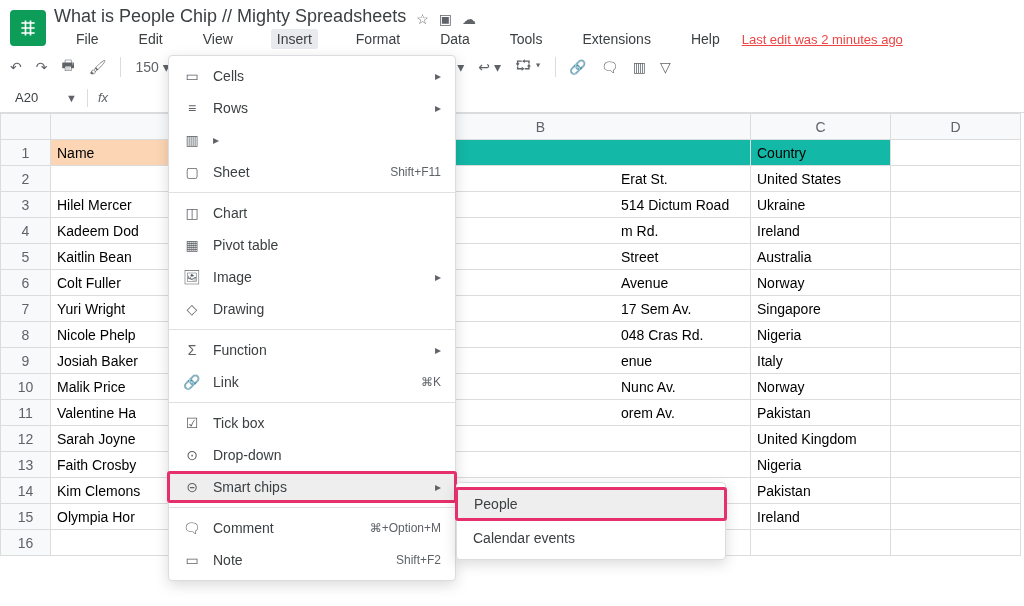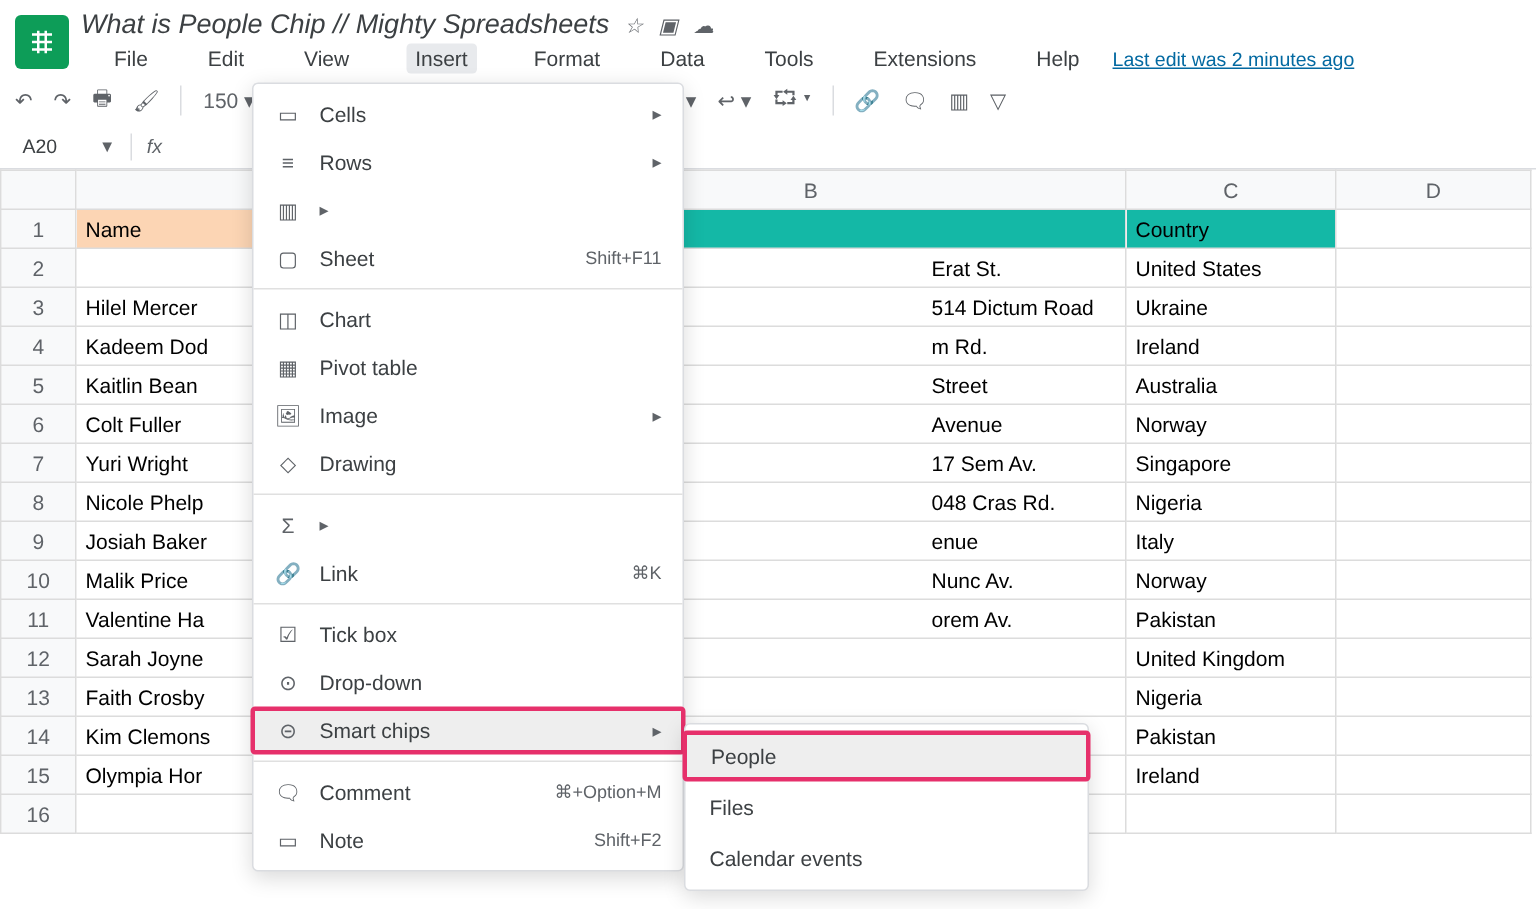--- a/index.html
+++ b/index.html
@@ -2,26 +2,26 @@
 <html><head>
 <meta charset="utf-8">
 <style>
   * { margin: 0; padding: 0; box-sizing: border-box; }
   html, body { width: 1024px; height: 606px; overflow: hidden; font-family: Arial, "Helvetica Neue", sans-serif; background: #fff; }
 
   
   .titlebar { display: flex; align-items: flex-start; gap: 8px; padding: 6px 10px 0 10px; }
   .logo { width: 36px; height: 36px; background: #0d9d58; border-radius: 4px; display: flex; align-items: center; justify-content: center; color: #fff; margin-top: 4px; }
   .titleblock { flex: 1 1 auto; }
-  .titlerow { display: flex; align-items: center; gap: 10px; font-size: 18px; color: #3c4043; font-style: italic; }
+  .titlerow { display: flex; align-items: flex-end; gap: 10px; font-size: 18px; color: #3c4043; }
   .titlerow .icon { color: #5f6368; font-size: 14px; }
   .menurow { display: flex; align-items: center; gap: 16px; font-size: 14px; color: #3c4043; margin-top: 2px; }
   .menurow .menuitem { padding: 2px 2px; cursor: pointer; margin-left: 20px; }
   .menurow .menuitem.active { background: #e8eaed; border-radius: 3px; padding: 2px 6px; }
-  .menurow .lastedit { color: #0369a1; text-decoration: underline; font-size: 13px; margin-left: 4px; }
+  .menurow .lastedit { color: #ef4444; text-decoration: underline; font-size: 13px; margin-left: 4px; }
 
   
   .toolbar { display: flex; align-items: center; gap: 14px; padding: 6px 10px; color: #5f6368; font-size: 14px; }
   .toolbar .sep { width: 1px; height: 20px; background: #dadce0; }
   .toolbar .icon, .toolbar .txt { display: inline-flex; align-items: center; }
 
   
   .namebox { display: flex; align-items: center; gap: 6px; padding: 2px 8px 4px 10px; border-bottom: 1px solid #dadce0; font-size: 13px; color: #3c4043; }
   .namebox .cellname { width: 50px; border: 1px solid transparent; padding: 2px 4px; }
   .namebox .fx { font-style: italic; color: #5f6368; }
@@ -297,20 +297,21 @@
       <span class="lab">Image</span>
       <span class="sub">▸</span>
     </div>
   <div class="row">
       <span class="ico">◇</span>
       <span class="lab">Drawing</span>
     </div>
   <hr>
   <div class="row">
       <span class="ico">Σ</span>
+      <span class="lab">Function</span>
       <span class="sub">▸</span>
     </div>
   <div class="row">
       <span class="ico">🔗</span>
       <span class="lab">Link</span>
       <span class="hint">⌘K</span>
     </div>
   <hr>
   <div class="row">
       <span class="ico">☑</span>
@@ -336,23 +337,20 @@
       <span class="lab">Note</span>
       <span class="hint">Shift+F2</span>
     </div>
 </div>
 
 <div class="submenu">
   <div class="srow people">
       <span>People</span>
     </div>
   <div class="srow">
-      <span>Files</span>
-    </div>
-  <div class="srow">
       <span>Calendar events</span>
     </div>
 </div>
 
 <div class="anno">
   
   
   
   
 </div>

